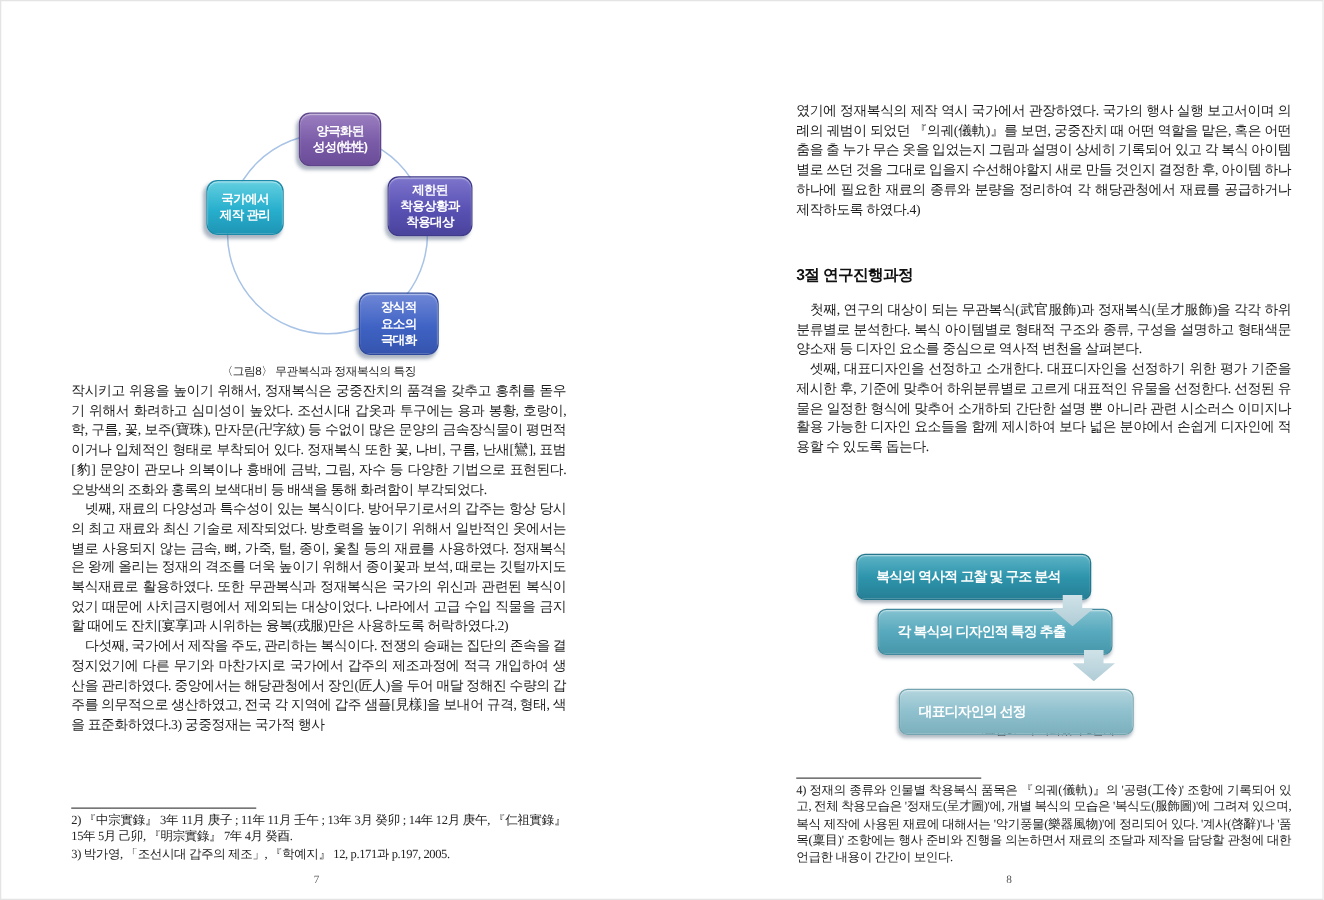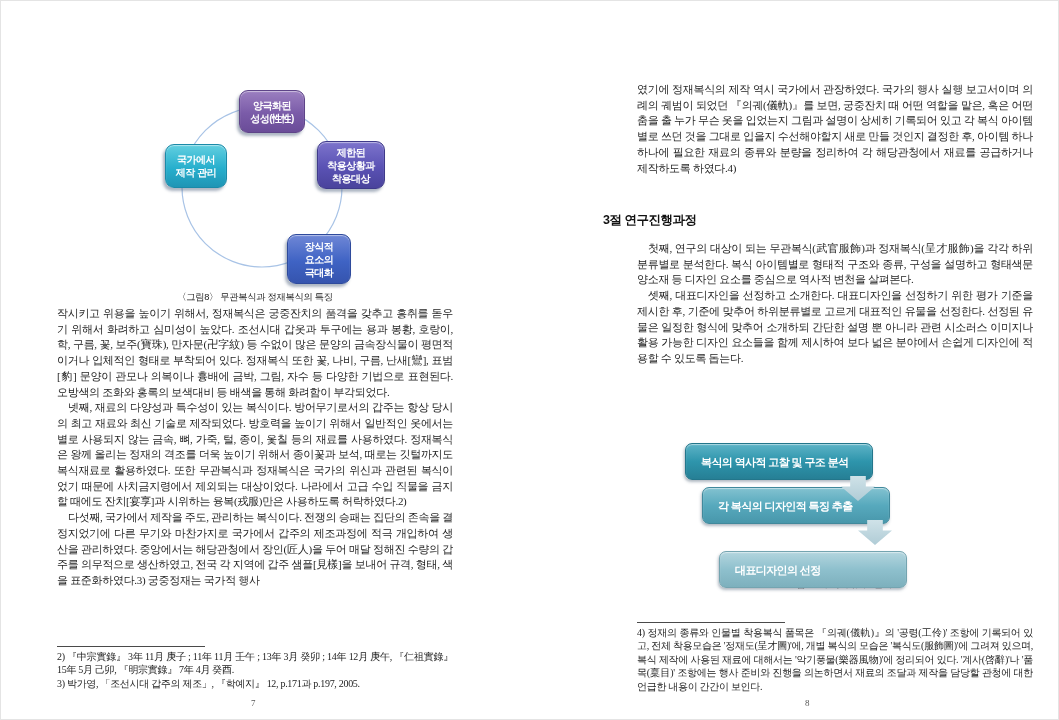--- a/index.html
+++ b/index.html
@@ -64,21 +64,21 @@
 <div id="canvas">
 
   <div id="fig8">
     <svg class="cycle" width="250" height="215" viewBox="0 0 250 215">
       <circle cx="117" cy="103" r="80" fill="none" stroke="#a8c3e6" stroke-width="1.2"></circle>
     </svg>
     <div class="cy-box bx-purple" style="left:83px; top:6px; width:64px; height:41px;">
       <div>양극화된</div>
       <div>성성(性性)</div>
     </div>
-    <div class="cy-box bx-indigo" style="left:161px; top:57px; width:66px; height:46px;justify-content:center;">
+    <div class="cy-box bx-indigo" style="left:154px; top:57px; width:66px; height:46px;justify-content:center;">
       <div>제한된</div>
       <div>착용상황과</div>
       <div>착용대상</div>
     </div>
     <div class="cy-box bx-royal" style="left:131px; top:150px; width:62px; height:48px;">
       <div>장식적</div>
       <div>요소의</div>
       <div>극대화</div>
     </div>
     <div class="cy-box bx-cyan" style="left:9px; top:60px; width:60px; height:42px;">
@@ -98,21 +98,21 @@
   <div class="footnotes" style="left:57px; top:650px; width:396px;">
     <p>2) 『中宗實錄』 3年 11月 庚子 ; 11年 11月 壬午 ; 13年 3月 癸卯 ; 14年 12月 庚午, 『仁祖實錄』 15年 5月 己卯, 『明宗實錄』 7年 4月 癸酉.</p>
     <p>3) 박가영, 「조선시대 갑주의 제조」, 『학예지』 12, p.171과 p.197, 2005.</p>
   </div>
   <span class="page-number" style="left:251px; top:698px;">7</span>
 
   <div class="body-text" style="left:637px; top:82px; width:396px;">
     <p>였기에 정재복식의 제작 역시 국가에서 관장하였다. 국가의 행사 실행 보고서이며 의례의 궤범이 되었던 『의궤(儀軌)』를 보면, 궁중잔치 때 어떤 역할을 맡은, 혹은 어떤 춤을 출 누가 무슨 옷을 입었는지 그림과 설명이 상세히 기록되어 있고 각 복식 아이템별로 쓰던 것을 그대로 입을지 수선해야할지 새로 만들 것인지 결정한 후, 아이템 하나하나에 필요한 재료의 종류와 분량을 정리하여 각 해당관청에서 재료를 공급하거나 제작하도록 하였다.4)</p>
   </div>
 
-  <div class="section-heading" style="left:603px; top:212px;">3절 연구진행과정</div>
+  <div class="section-heading" style="left:637px; top:212px;">3절 연구진행과정</div>
 
   <div class="body-text" style="left:637px; top:241px; width:396px;">
     <p class="indent">첫째, 연구의 대상이 되는 무관복식(武官服飾)과 정재복식(呈才服飾)을 각각 하위분류별로 분석한다. 복식 아이템별로 형태적 구조와 종류, 구성을 설명하고 형태색문양소재 등 디자인 요소를 중심으로 역사적 변천을 살펴본다.</p>
     <p class="indent">셋째, 대표디자인을 선정하고 소개한다. 대표디자인을 선정하기 위한 평가 기준을 제시한 후, 기준에 맞추어 하위분류별로 고르게 대표적인 유물을 선정한다. 선정된 유물은 일정한 형식에 맞추어 소개하되 간단한 설명 뿐 아니라 관련 시소러스 이미지나 활용 가능한 디자인 요소들을 함께 제시하여 보다 넓은 분야에서 손쉽게 디자인에 적용할 수 있도록 돕는다.</p>
   </div>
 
   <div id="fig9">
     <div class="step step1">복식의 역사적 고찰 및 구조 분석</div>
     <div class="down-arrow arrow1"></div>
     <div class="step step2">각 복식의 디자인적 특징 추출</div>

